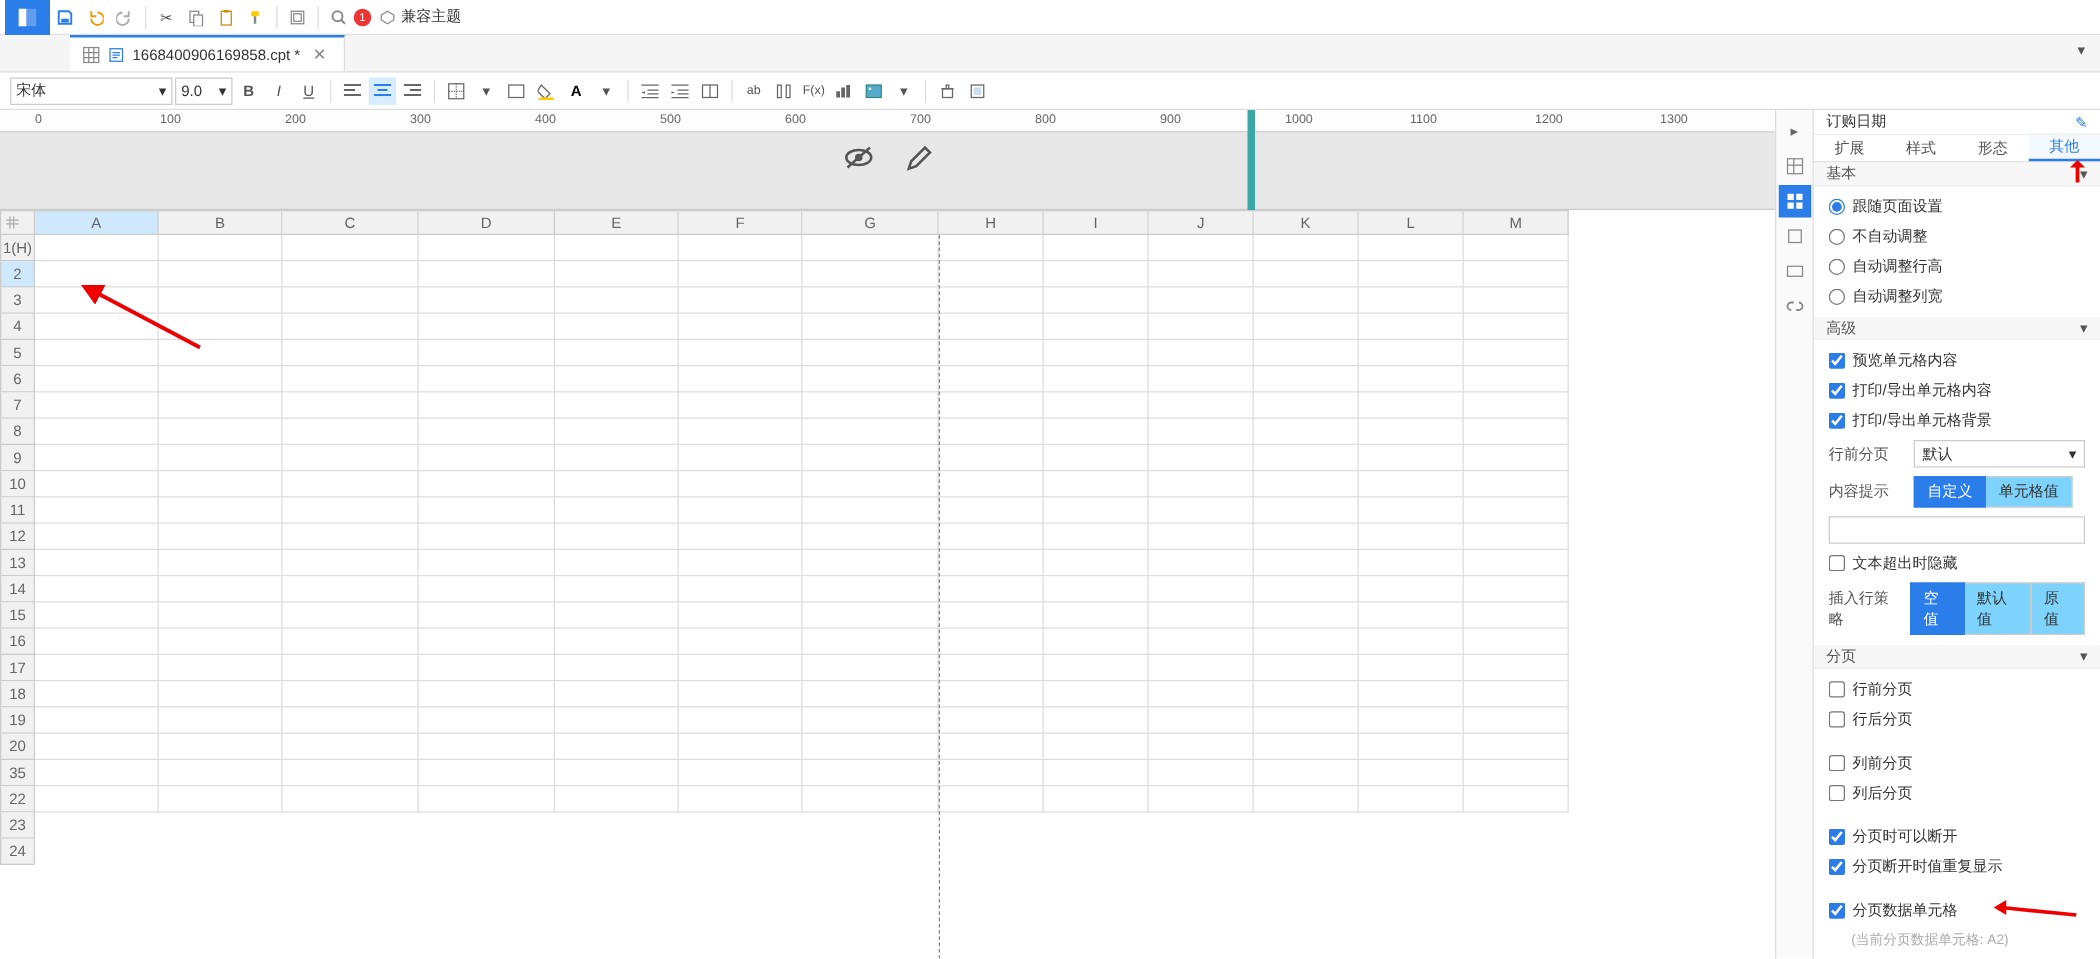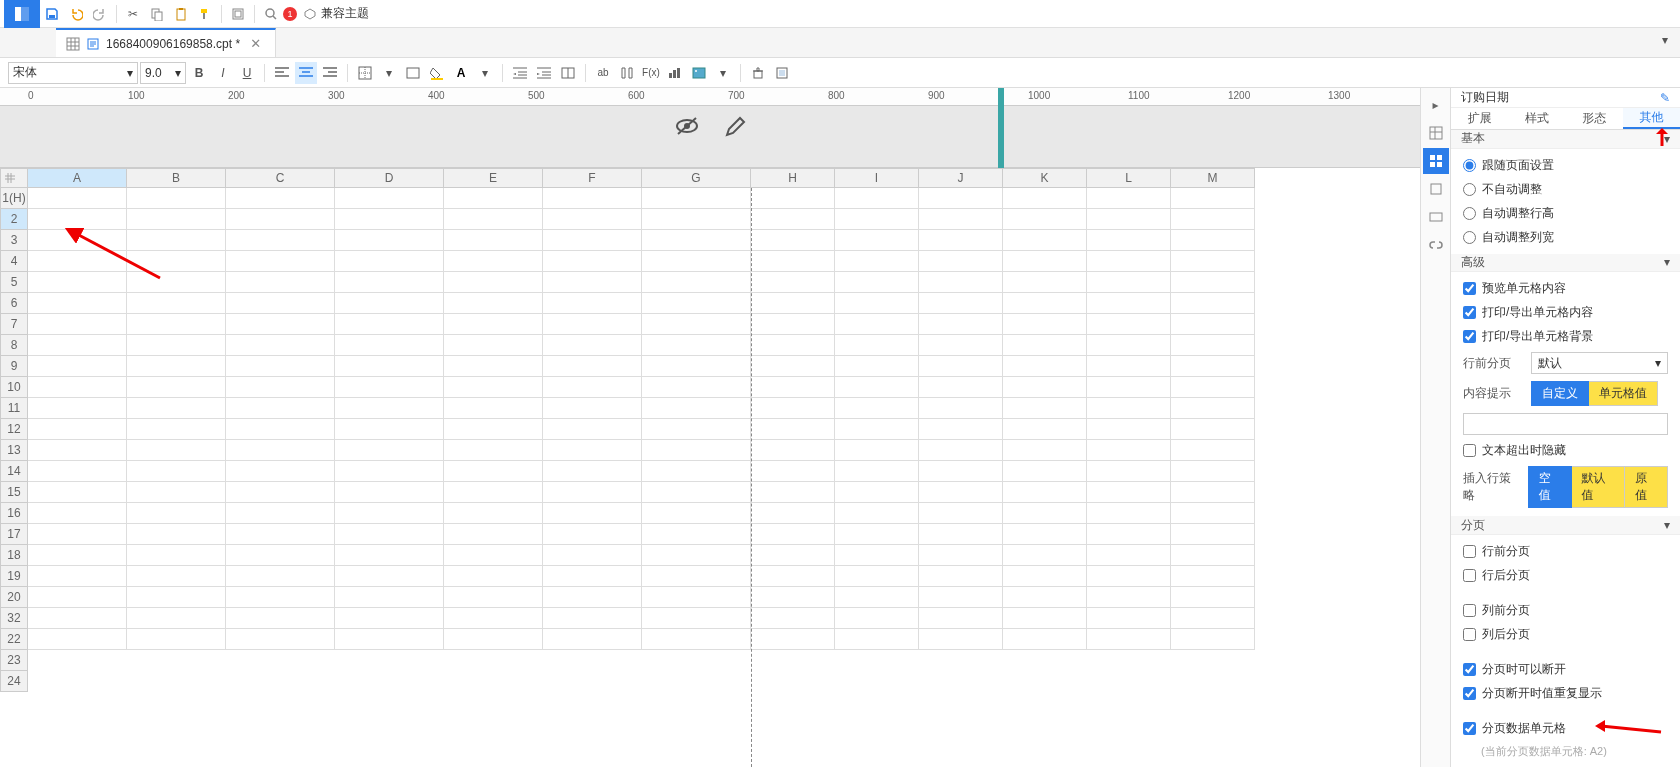--- a/index.html
+++ b/index.html
@@ -55,21 +55,21 @@
 .ptab { flex:1; display:flex; align-items:center; justify-content:center; cursor:pointer; color:#555; }
 .ptab.active { color:#2b7de9; border-bottom:2px solid #2b7de9; background:#f3f9ff; }
 .section-hd { height:26px; display:flex; align-items:center; justify-content:space-between; padding:0 10px; background:#f7f7f7; color:#555; border-bottom:1px solid #eee; cursor:pointer; }
 .section-body { padding:8px 12px; display:flex; flex-direction:column; gap:7px; }
 .radio-row, .chk-row { display:flex; align-items:center; gap:6px; }
 .radio-row input, .chk-row input { accent-color:#2b7de9; }
 .kv { display:flex; align-items:center; gap:8px; }
 .kv .lbl { width:60px; color:#555; }
 .dd { flex:1; height:22px; border:1px solid #ccc; display:flex; align-items:center; justify-content:space-between; padding:0 6px; cursor:pointer; background:#fff; }
 .btn-grp { display:flex; gap:0; }
-.bgbtn { padding:3px 10px; border:1px solid #ccc; cursor:pointer; background:#fde047; }
+.bgbtn { padding:3px 10px; border:1px solid #ccc; cursor:pointer; background:#7dd3fc; }
 .bgbtn.active { background:#2b7de9; color:#fff; border-color:#2b7de9; }
 .hint-input { height:22px; border:1px solid #ccc; background:#fff; }
 .small-note { color:#aaa; font-size:11px; padding-left:18px; }
 
 .anno-arrow { position:absolute; pointer-events:none; }
 svg { display:block; }
 </style>
 </head>
 <body>
 
@@ -339,21 +339,21 @@
             <div class="rowhdr">11</div>
             <div class="rowhdr">12</div>
             <div class="rowhdr">13</div>
             <div class="rowhdr">14</div>
             <div class="rowhdr">15</div>
             <div class="rowhdr">16</div>
             <div class="rowhdr">17</div>
             <div class="rowhdr">18</div>
             <div class="rowhdr">19</div>
             <div class="rowhdr">20</div>
-            <div class="rowhdr">32</div>
+            <div class="rowhdr">35</div>
             <div class="rowhdr">22</div>
             <div class="rowhdr">23</div>
             <div class="rowhdr">24</div>
           </div>
         <div class="cells" id="cells">
           <div class="dashed-v" id="dashed-v" style="left: 723px;"></div>
             <div class="row">
               <div class="cell" style="width: 99px;"></div>
               <div class="cell" style="width: 99px;"></div>
               <div class="cell" style="width: 109px;"></div>

